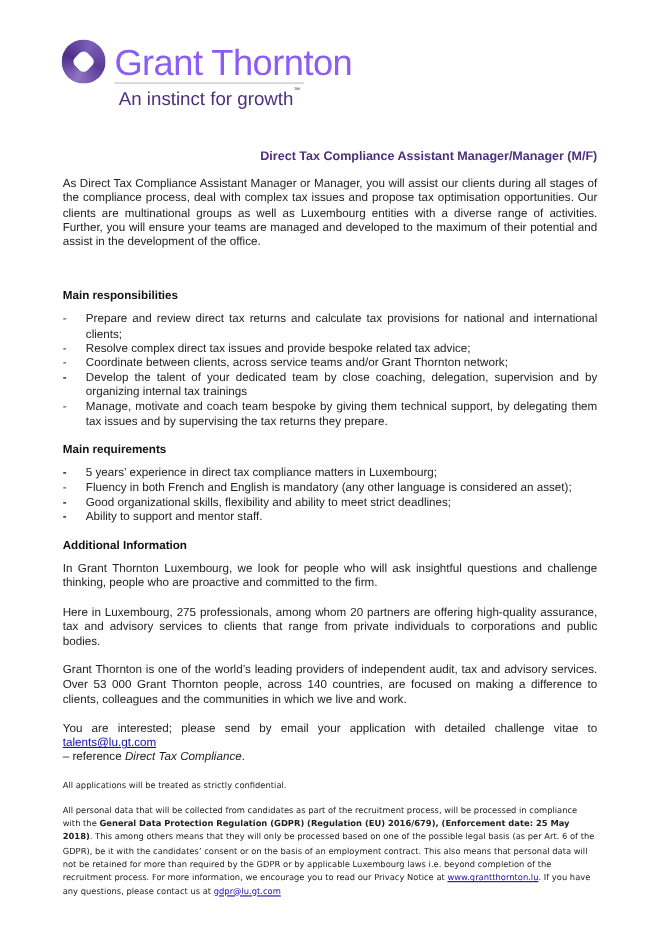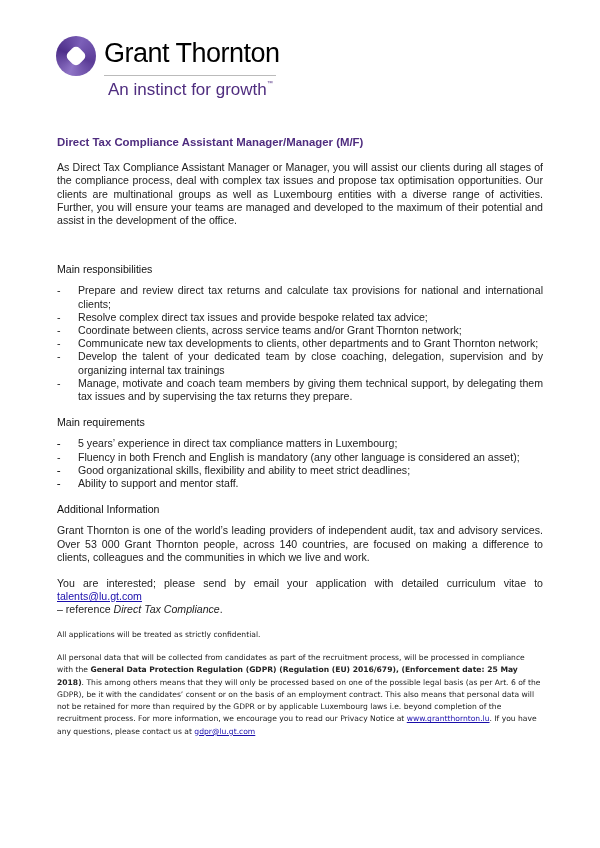--- a/index.html
+++ b/index.html
@@ -2,27 +2,27 @@
 <html><head>
 <meta charset="utf-8">
 <style>
   html, body { margin:0; padding:0; background:#ffffff; }
   body { width:600px; height:848px; position:relative; overflow:hidden; font-family:"Liberation Sans", sans-serif; color:#222; }
   .logo { position:absolute; left:56px; top:32px; width:260px; height:80px; }
   .logo-mark { position:absolute; left:0; top:4px; width:40px; height:40px; border-radius:50%;
     background: radial-gradient(circle at 50% 50%, #fff 0 7px, transparent 8px),
                 conic-gradient(from 20deg, #7b5fb8, #5a3b96, #8f74c6, #4e2f8a, #7b5fb8); }
   .logo-mark::after { content:""; position:absolute; left:12px; top:12px; width:16px; height:16px; background:#fff; border-radius:5px; transform:rotate(45deg); }
-  .logo-name { position:absolute; left:48px; top:6px; font-size:27px; color:#000000; letter-spacing:-0.5px; white-space:nowrap; }
+  .logo-name { position:absolute; left:48px; top:6px; font-size:33px; color:#8b5cf6; letter-spacing:-0.5px; white-space:nowrap; }
   .logo-rule { position:absolute; left:48px; top:43px; width:172px; height:1px; background:#bbb; }
   .logo-tag { position:absolute; left:52px; top:48px; font-size:17px; color:#4f2d7f; white-space:nowrap; }
   .logo-tag sup { font-size:6px; vertical-align:top; }
   .content { position:absolute; left:57px; top:136px; width:486px; font-size:10.6px; line-height:13.2px; }
-  h1 { font-size:11.4px; color:#4f2d7f; margin:0 0 12px 0; font-weight:bold; }
-  h2 { font-size:10.6px; margin:0 0 8px 0; font-weight:normal; color:#111; }
+  h1 { font-size:11.4px; color:#4f2d7f; margin:0 0 12px 0; font-weight:bold;text-align:right; }
+  h2 { font-size:10.6px; margin:0 0 8px 0; font-weight:bold; color:#111; }
   p { margin:0; text-align:justify; }
   .intro { margin-bottom:36px; }
   ul { list-style:none; margin:0 0 13px 0; padding:0; }
   li { position:relative; padding-left:21px; text-align:justify; }
   li .dash { position:absolute; left:0; top:0; }
   .addp { margin-bottom:13px; }
   a { color:#1a0dab; text-decoration:underline; }
   .small { font-family:"DejaVu Sans", sans-serif; font-size:7.6px; line-height:12.3px; }
   .confid { margin-top:2px; margin-bottom:11px; }
   .gdpr { text-align:left; }
@@ -39,40 +39,42 @@
 
 <div class="content">
   <h1>Direct Tax Compliance Assistant Manager/Manager (M/F)</h1>
   <p class="intro">As Direct Tax Compliance Assistant Manager or Manager, you will assist our clients during all stages of the compliance process, deal with complex tax issues and propose tax optimisation opportunities. Our clients are multinational groups as well as Luxembourg entities with a diverse range of activities. Further, you will ensure your teams are managed and developed to the maximum of their potential and assist in the development of the office.</p>
 
   <h2>Main responsibilities</h2>
   <ul>
     <li><span class="dash">-</span><span>Prepare and review direct tax returns and calculate tax provisions for national and international clients;</span></li>
     <li><span class="dash">-</span><span>Resolve complex direct tax issues and provide bespoke related tax advice;</span></li>
     <li><span class="dash">-</span><span>Coordinate between clients, across service teams and/or Grant Thornton network;</span></li>
-    <li><span class="dash">-</span><span>Communicate new tax developments to clients, other departments and to Grant Thornton network;</span></li>
+    <li><span class="dash">-</span></li>
     <li><span class="dash">-</span><span>Develop the talent of your dedicated team by close coaching, delegation, supervision and by organizing internal tax trainings</span></li>
-    <li><span class="dash">-</span><span>Manage, motivate and coach team members by giving them technical support, by delegating them tax issues and by supervising the tax returns they prepare.</span></li>
+    <li><span class="dash">-</span><span>Manage, motivate and coach team bespoke by giving them technical support, by delegating them tax issues and by supervising the tax returns they prepare.</span></li>
   </ul>
 
   <h2>Main requirements</h2>
   <ul>
     <li><span class="dash">-</span></li>
     <li><span class="dash">-</span><span>5 years’ experience in direct tax compliance matters in Luxembourg;</span></li>
     <li><span class="dash">-</span><span>Fluency in both French and English is mandatory (any other language is considered an asset);</span></li>
     <li><span class="dash">-</span></li>
     <li><span class="dash">-</span><span>Good organizational skills, flexibility and ability to meet strict deadlines;</span></li>
     <li><span class="dash">-</span></li>
     <li><span class="dash">-</span><span>Ability to support and mentor staff.</span></li>
   </ul>
 
   <h2>Additional Information</h2>
+  <p class="addp">In Grant Thornton Luxembourg, we look for people who will ask insightful questions and challenge thinking, people who are proactive and committed to the firm.</p>
+  <p class="addp">Here in Luxembourg, 275 professionals, among whom 20 partners are offering high-quality assurance, tax and advisory services to clients that range from private individuals to corporations and public bodies.</p>
   <p class="addp">Grant Thornton is one of the world’s leading providers of independent audit, tax and advisory services. Over 53 000 Grant Thornton people, across 140 countries, are focused on making a difference to clients, colleagues and the communities in which we live and work.</p>
   <p class="addp" style="margin-bottom:12px;">
-    <span>You are interested; please send by email your application with detailed curriculum vitae to </span><a href="#">talents@lu.gt.com</a><br>
+    <span>You are interested; please send by email your application with detailed challenge vitae to </span><a href="#">talents@lu.gt.com</a><br>
     <span>– reference </span><i>Direct Tax Compliance</i><span>.</span>
   </p>
 
   <p class="small confid">All applications will be treated as strictly confidential.</p>
   <p class="small gdpr">
     <span>All personal data that will be collected from candidates as part of the recruitment process, will be processed in compliance with the </span><b>General Data Protection Regulation (GDPR) (Regulation (EU) 2016/679), (Enforcement date: 25 May 2018)</b><span>. This among others means that they will only be processed based on one of the possible legal basis (as per Art. 6 of the GDPR), be it with the candidates’ consent or on the basis of an employment contract. This also means that personal data will not be retained for more than required by the GDPR or by applicable Luxembourg laws i.e. beyond completion of the recruitment process. For more information, we encourage you to read our Privacy Notice at </span><a href="#">www.grantthornton.lu</a><span>. If you have any questions, please contact us at </span><a href="#">gdpr@lu.gt.com</a>
   </p>
 </div>
 
 </body></html>

